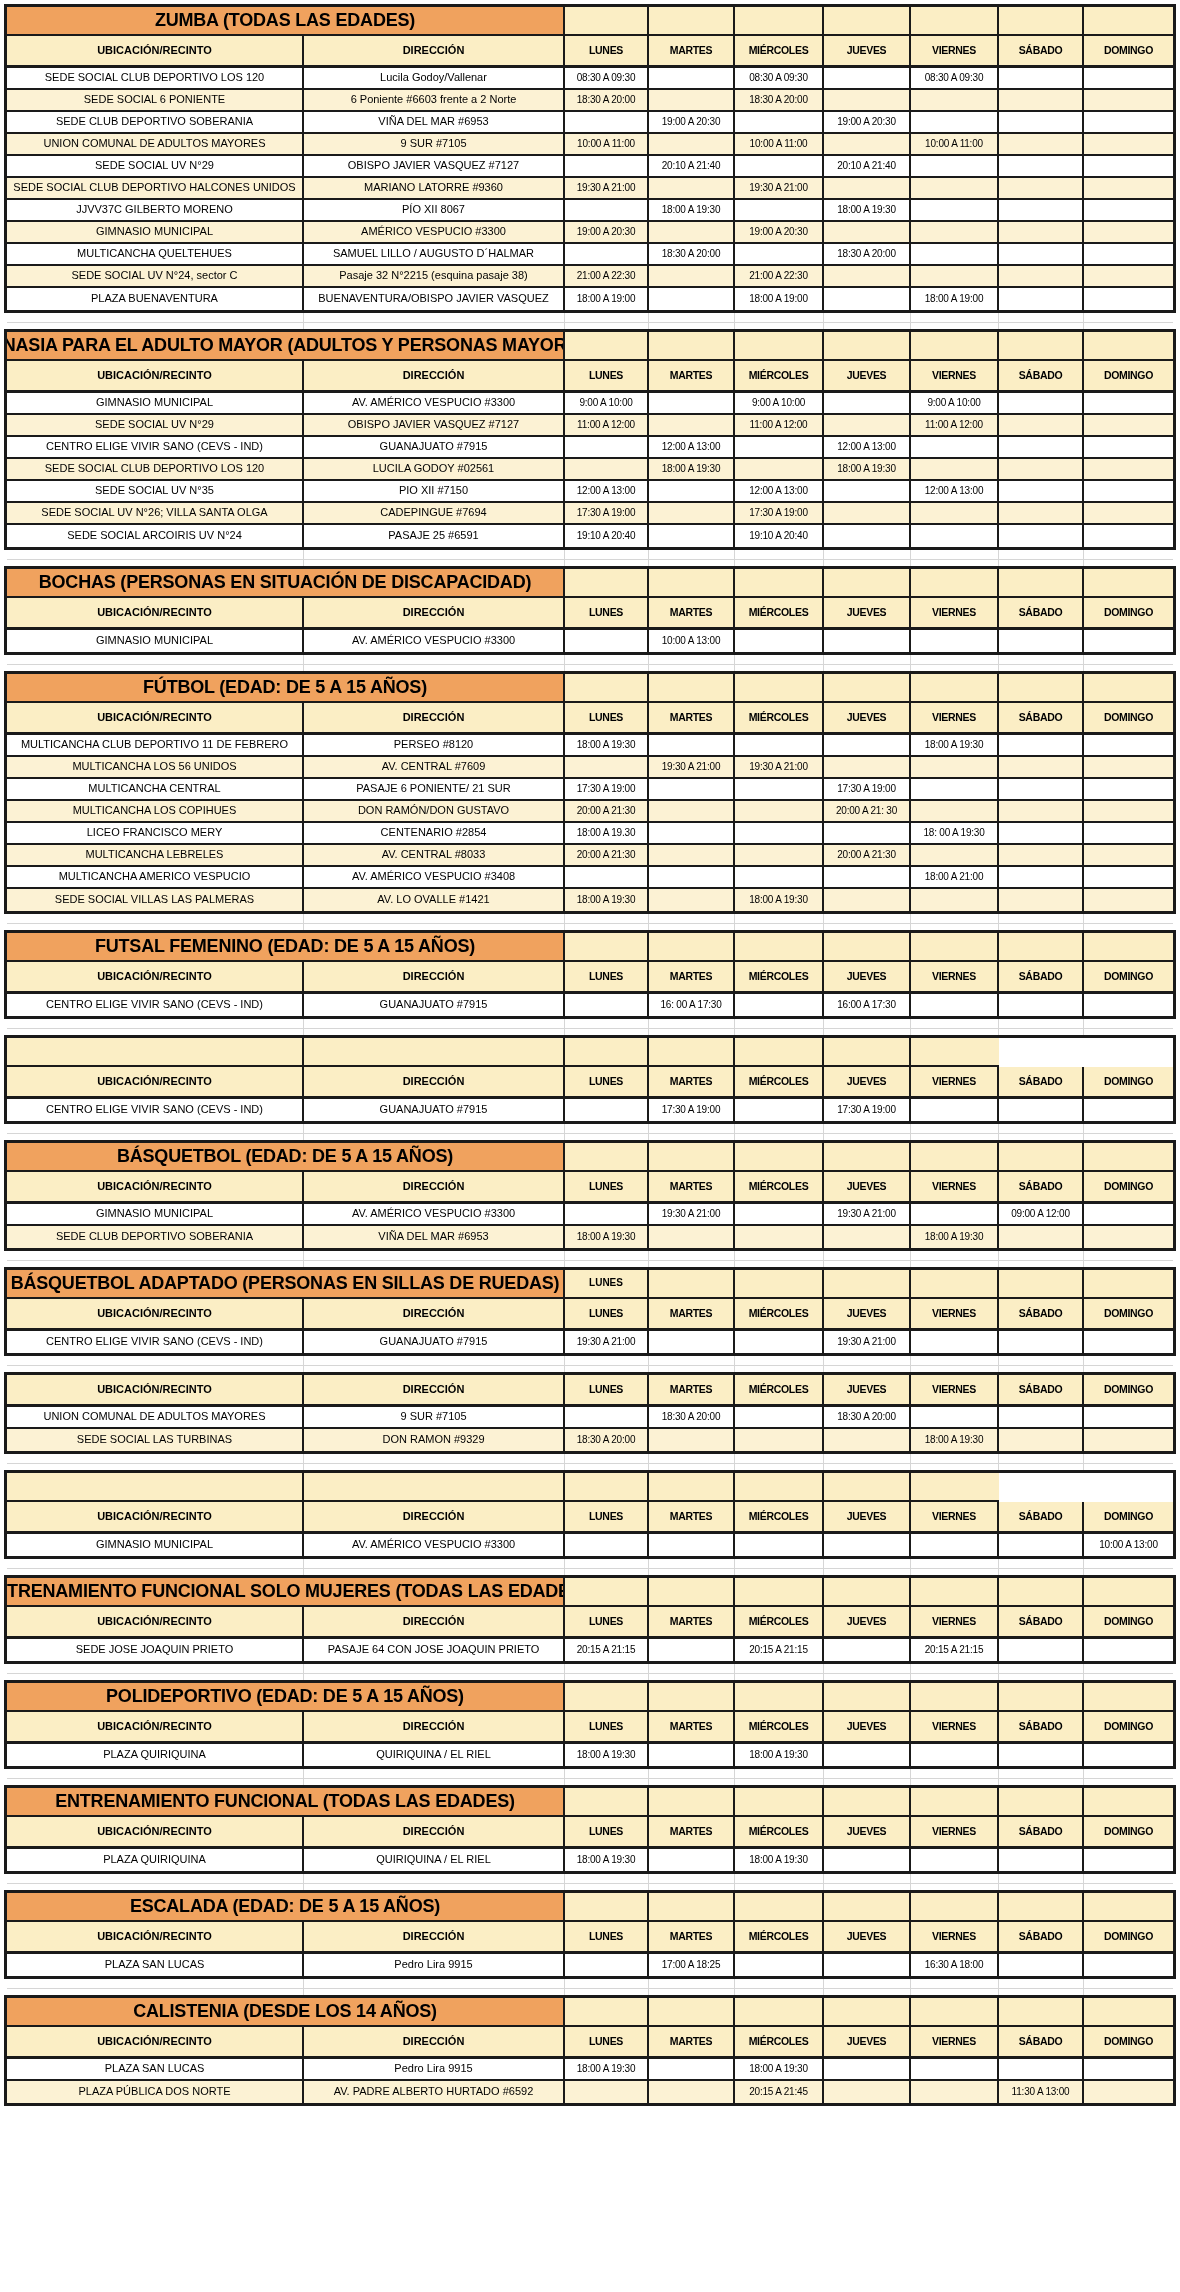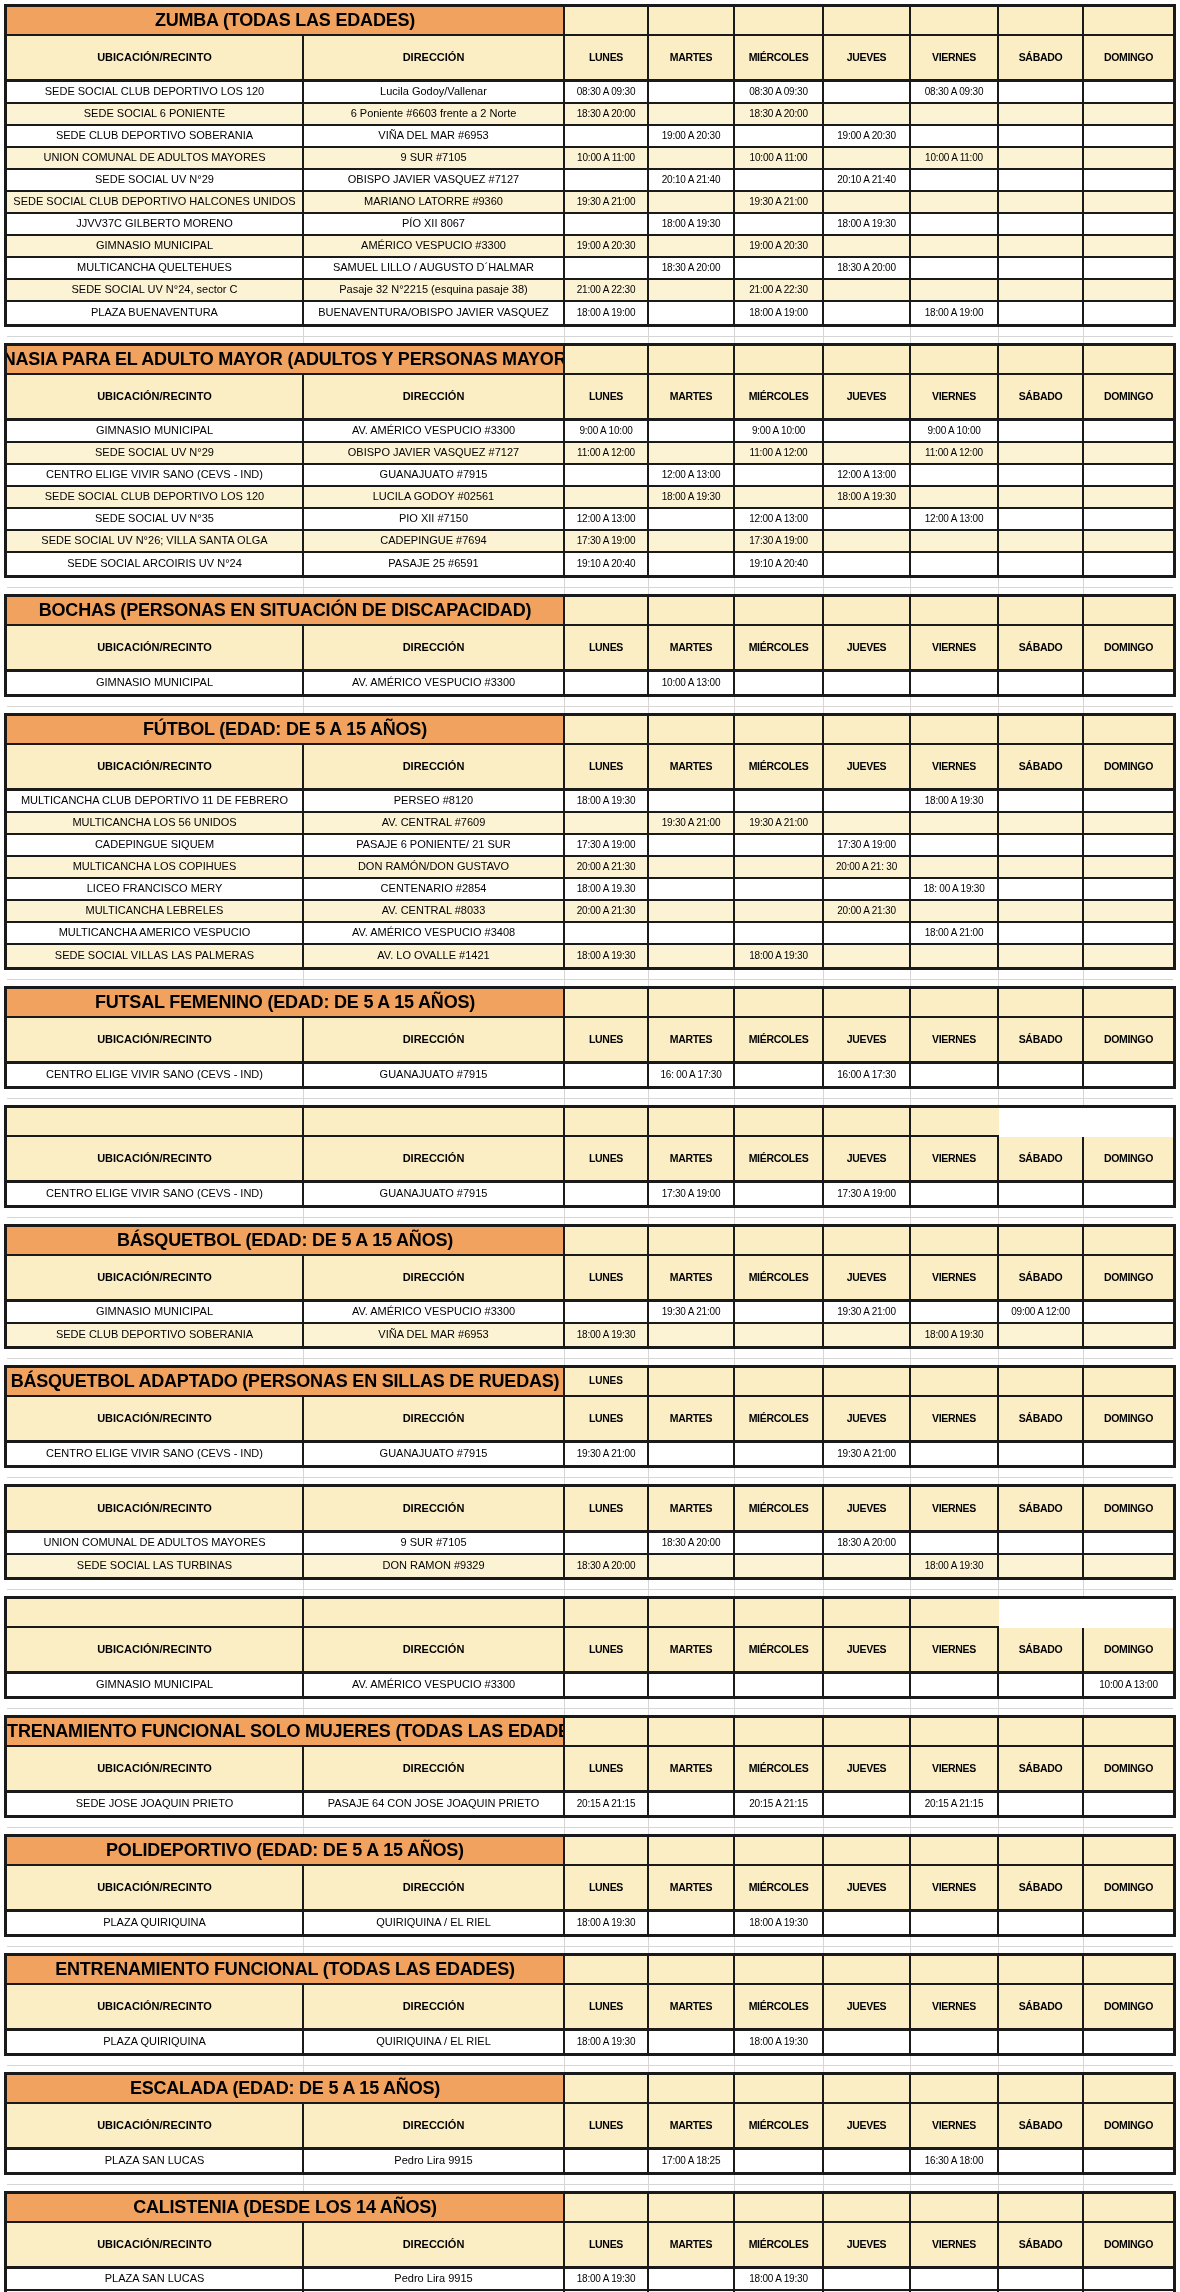--- a/index.html
+++ b/index.html
@@ -6,21 +6,21 @@
   html,body{background:#ffffff}
   body{width:1180px;font-family:"Liberation Sans",sans-serif;color:#000}
   #doc{padding:4px 0 0 4px}
   .tbl{width:1172px;border:3px solid var(--line)}
   .row{display:grid;grid-template-columns:297px 261px 84px 86px 89px 87px 88px 85px 89px}
   .cell{display:flex;align-items:center;justify-content:center;
         border-right:2px solid var(--line);border-bottom:2px solid var(--line);
         overflow:hidden;white-space:nowrap;text-align:center;line-height:1.05}
   .row .cell:last-child{border-right:none}
   .row-title{height:29px}
-  .row-head{height:46px}
+  .row-head{height:32px}
   .row-data{height:22px}
   .title-main{grid-column:1 / 3;background:var(--title-bg);
         font-weight:bold;font-size:18px;letter-spacing:-0.2px}
   .title-day{background:var(--header-bg);font-weight:bold;font-size:10px}
   .row-head .cell{background:var(--header-bg);font-weight:bold;border-bottom:3px solid var(--line)}
   .row-head .loc,.row-head .dir{font-size:11px}
   .row-head .day{font-size:10.5px;letter-spacing:-0.3px}
   .row-data .cell{background:var(--row-bg);font-size:11px}
   .row-data .day{font-size:10px;letter-spacing:-0.2px}
   .row-data.alt .cell{background:var(--row-alt-bg)}
@@ -424,21 +424,21 @@
         <div class="cell dir">AV. CENTRAL #7609</div>
         <div class="cell day"></div>
         <div class="cell day">19:30 A 21:00</div>
         <div class="cell day">19:30 A 21:00</div>
         <div class="cell day"></div>
         <div class="cell day"></div>
         <div class="cell day"></div>
         <div class="cell day"></div>
       </div>
       <div class="row row-data">
-        <div class="cell loc">CADEPINGUE SIQUEM</div>
+        <div class="cell loc">MULTICANCHA CENTRAL</div>
         <div class="cell dir">PASAJE 6 PONIENTE/ 21 SUR</div>
         <div class="cell day">17:30 A 19:00</div>
         <div class="cell day"></div>
         <div class="cell day"></div>
         <div class="cell day">17:30 A 19:00</div>
         <div class="cell day"></div>
         <div class="cell day"></div>
         <div class="cell day"></div>
       </div>
       <div class="row row-data alt">

